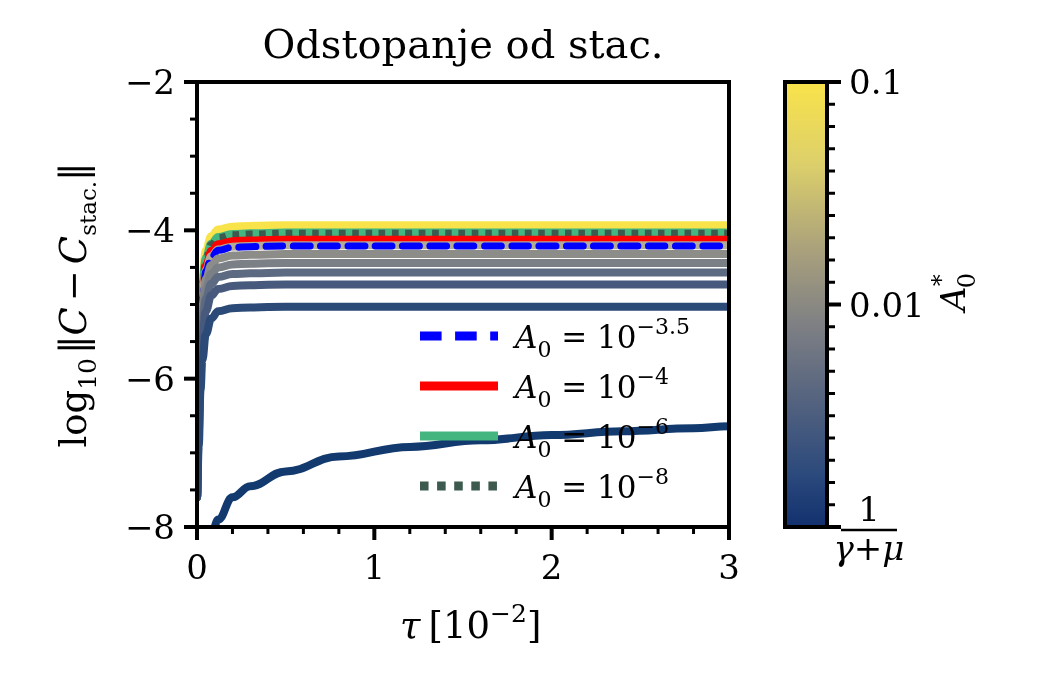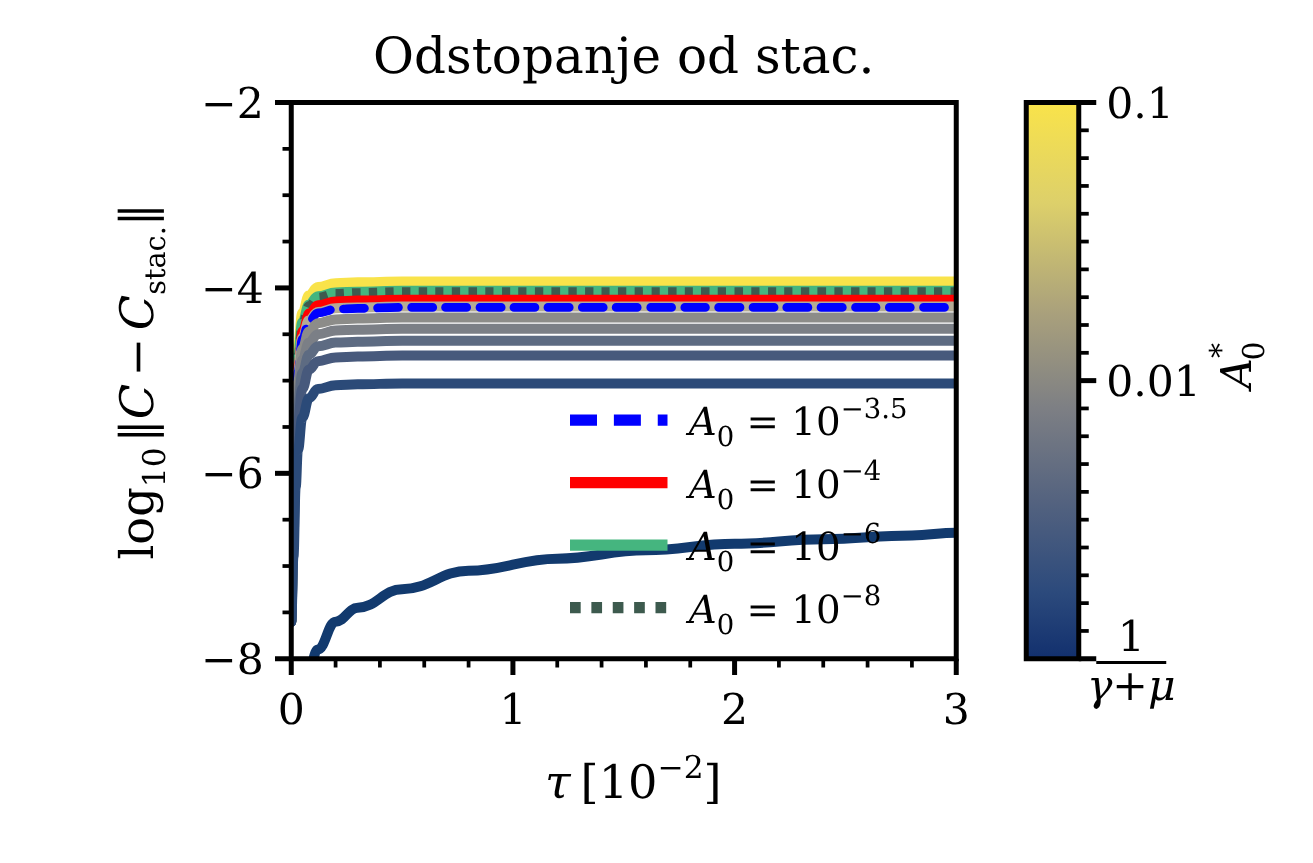--- a/index.html
+++ b/index.html
@@ -11,21 +11,20 @@
     width: 1050px;
     height: 690px;
     font-family: "DejaVu Serif", "Liberation Serif", serif;
     overflow: hidden;
   }
   #figure {
     position: relative;
     width: 838px;
     height: 690px;
     background: #ffffff;
-    padding-left: 36px;
   }
   svg { display: block; }
   .tick-label {
     font-size: 34px;
     fill: #000000;
     font-family: "DejaVu Serif", "Liberation Serif", serif;
   }
   .axis-title {
     font-size: 37px;
     fill: #000000;

